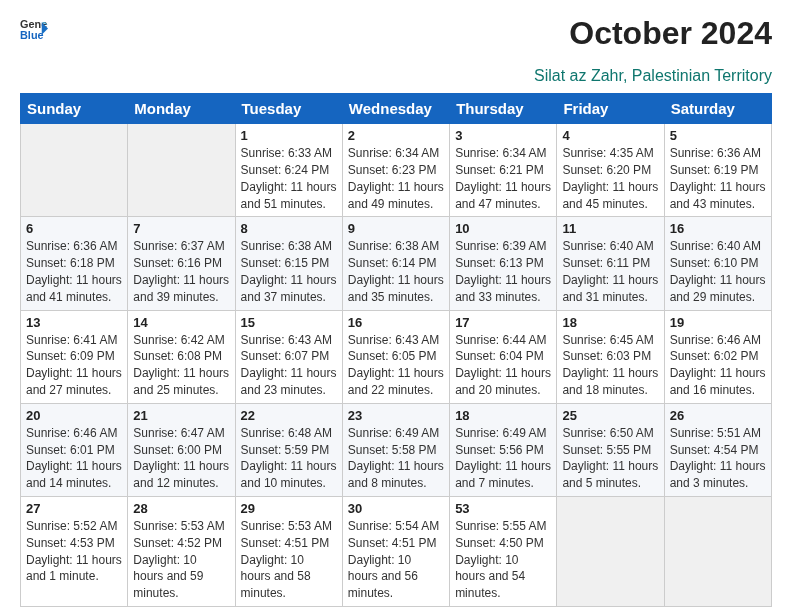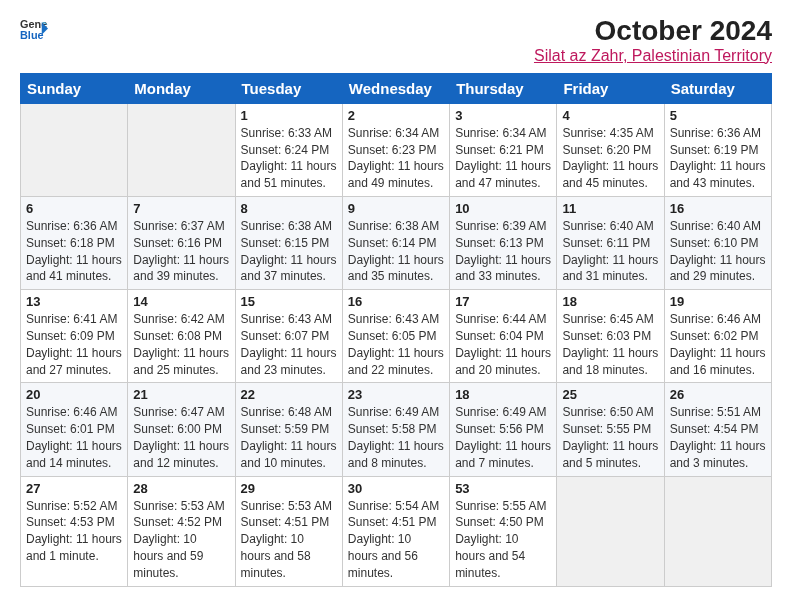--- a/index.html
+++ b/index.html
@@ -22,30 +22,29 @@
       gap: 4px;
     }
     .logo-icon {
       width: 28px;
       height: 28px;
     }
     .title-area {
       text-align: right;
     }
     .month-title {
-      font-size: 28px;
+      font-size: 32px;
       font-weight: bold;
       color: #222;
       line-height: 1.1;
     }
     .location-title {
       font-size: 16px;
-      color: #be185d;
-      margin-top: 0;
-      text-decoration: underline;
+      color: #0f766e;
+      margin-top: 16px;
     }
     table {
       width: 100%;
       border-collapse: collapse;
       table-layout: fixed;
     }
     thead tr th {
       background: #1565c0;
       color: #fff;
       font-size: 15px;

